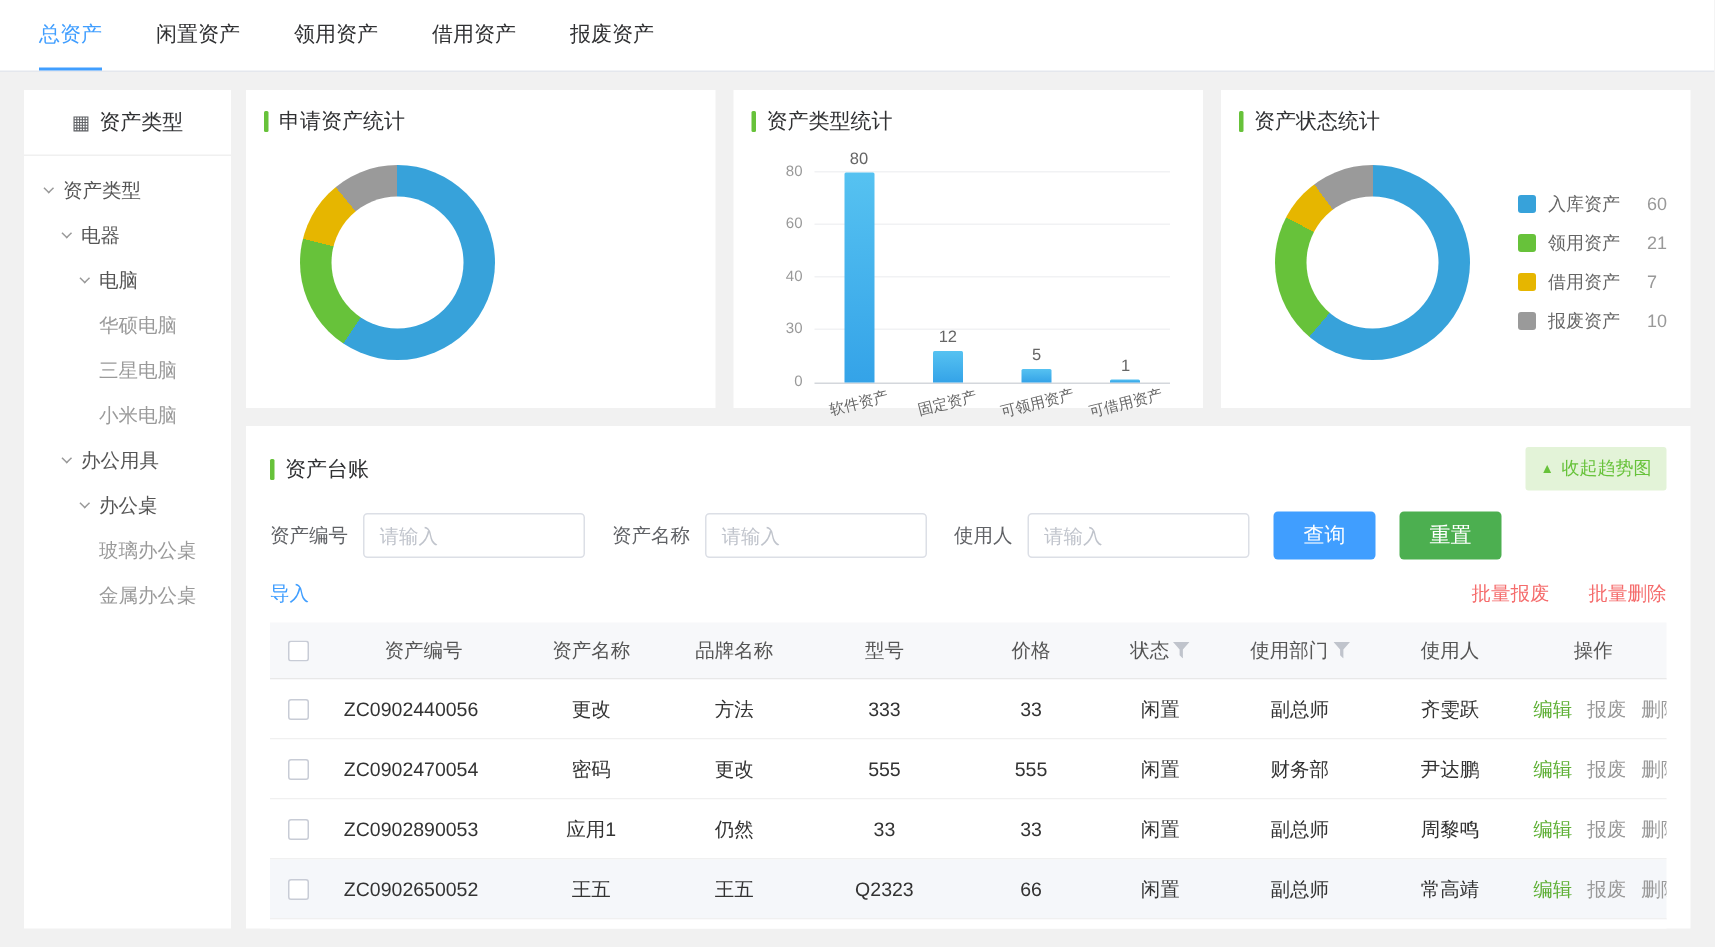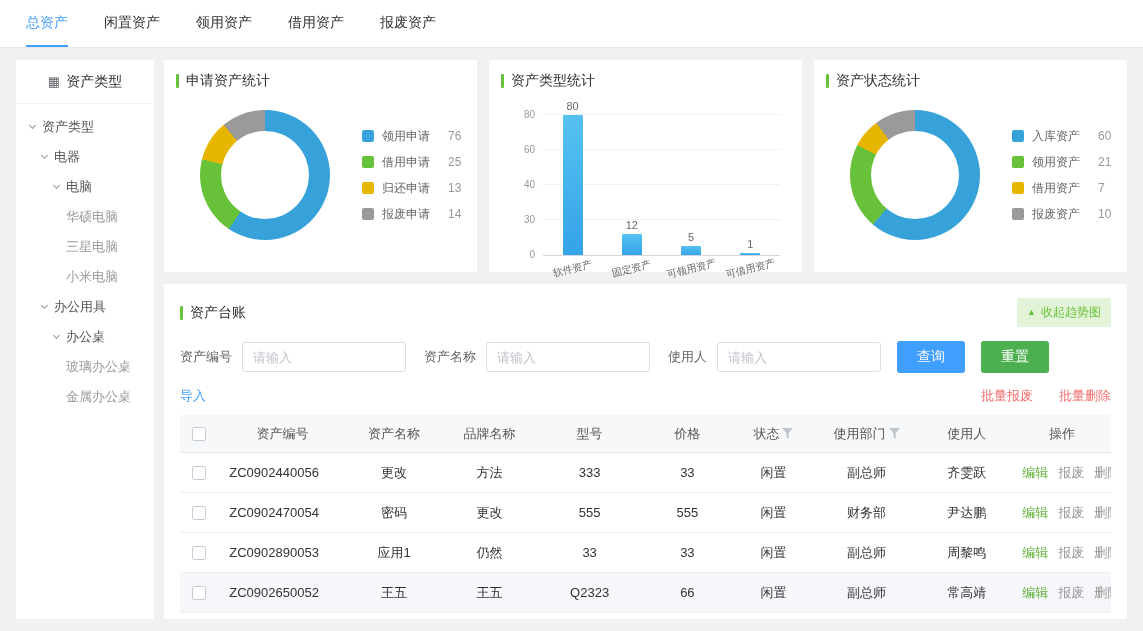--- a/index.html
+++ b/index.html
@@ -56,21 +56,21 @@
   
   .ledger { margin-top:12px; padding:0 16px 16px; height:335px; overflow:hidden; }
   .ledger-header { display:flex; justify-content:space-between; align-items:center; padding:14px 0 10px; }
   .collapse-btn { display:flex; align-items:center; gap:5px; background:#e3f3d8; color:#67c23a; border:none; font-size:12px; padding:6px 10px; border-radius:2px; cursor:pointer; font-family:inherit; }
   .collapse-arrow { font-size:9px; line-height:1; }
 
   .filter-row { display:flex; align-items:center; margin:4px 0 14px; }
   #filter-fields { display:contents; }
   .filter-label { font-size:13px; color:#606266; margin:0 10px 0 18px; flex:none; }
   #filter-fields .filter-label:first-of-type { margin-left:0; }
-  .filter-input { width:164px; height:30px; border:1px solid #dcdfe6; border-radius:3px; padding:0 10px; font-size:13px; color:#333; outline:none; font-family:inherit; }
+  .filter-input { width:148px; height:30px; border:1px solid #dcdfe6; border-radius:3px; padding:0 10px; font-size:13px; color:#333; outline:none; font-family:inherit; }
   .filter-input::placeholder { color:#c0c4cc; }
   .btn { height:32px; border:none; border-radius:3px; color:#fff; font-size:14px; padding:0 20px; cursor:pointer; font-family:inherit; }
   .btn-query { background:#409eff; margin-left:16px; }
   .btn-reset { background:#4caf50; margin-left:16px; }
 
   .actions-row { display:flex; justify-content:space-between; align-items:center; margin-bottom:10px; font-size:13px; }
   .link-import { color:#409eff; cursor:pointer; }
   .batch { display:flex; gap:26px; }
   .batch a { color:#f56c6c; cursor:pointer; }
 
@@ -132,42 +132,20 @@
 
     <div class="charts-row">
 
       <section class="card chart-card">
         <div class="card-title">
           <span class="title-bar"></span>
           <span>申请资产统计</span>
         </div>
         <div class="donut-wrap">
           <div class="donut" id="donut0" style="background: conic-gradient(rgb(55, 162, 218) 0%, rgb(55, 162, 218) 59.375%, rgb(103, 194, 58) 59.375%, rgb(103, 194, 58) 78.9062%, rgb(230, 182, 0) 78.9062%, rgb(230, 182, 0) 89.0625%, rgb(154, 154, 154) 89.0625%, rgb(154, 154, 154) 100%);"></div>
-          <div class="legend" id="legend0">
-              <div class="legend-item">
-                <span class="legend-marker" style="background: rgb(55, 162, 218);"></span>
-                <span class="legend-label">领用申请</span>
-                <span class="legend-value">76</span>
-              </div>
-              <div class="legend-item">
-                <span class="legend-marker" style="background: rgb(103, 194, 58);"></span>
-                <span class="legend-label">借用申请</span>
-                <span class="legend-value">25</span>
-              </div>
-              <div class="legend-item">
-                <span class="legend-marker" style="background: rgb(230, 182, 0);"></span>
-                <span class="legend-label">归还申请</span>
-                <span class="legend-value">13</span>
-              </div>
-              <div class="legend-item">
-                <span class="legend-marker" style="background: rgb(154, 154, 154);"></span>
-                <span class="legend-label">报废申请</span>
-                <span class="legend-value">14</span>
-              </div>
-            </div>
         </div>
       </section>
 
       <section class="card chart-card">
         <div class="card-title">
           <span class="title-bar"></span>
           <span>资产类型统计</span>
         </div>
         <div class="bar-chart">
           <div class="plot" id="plot">

